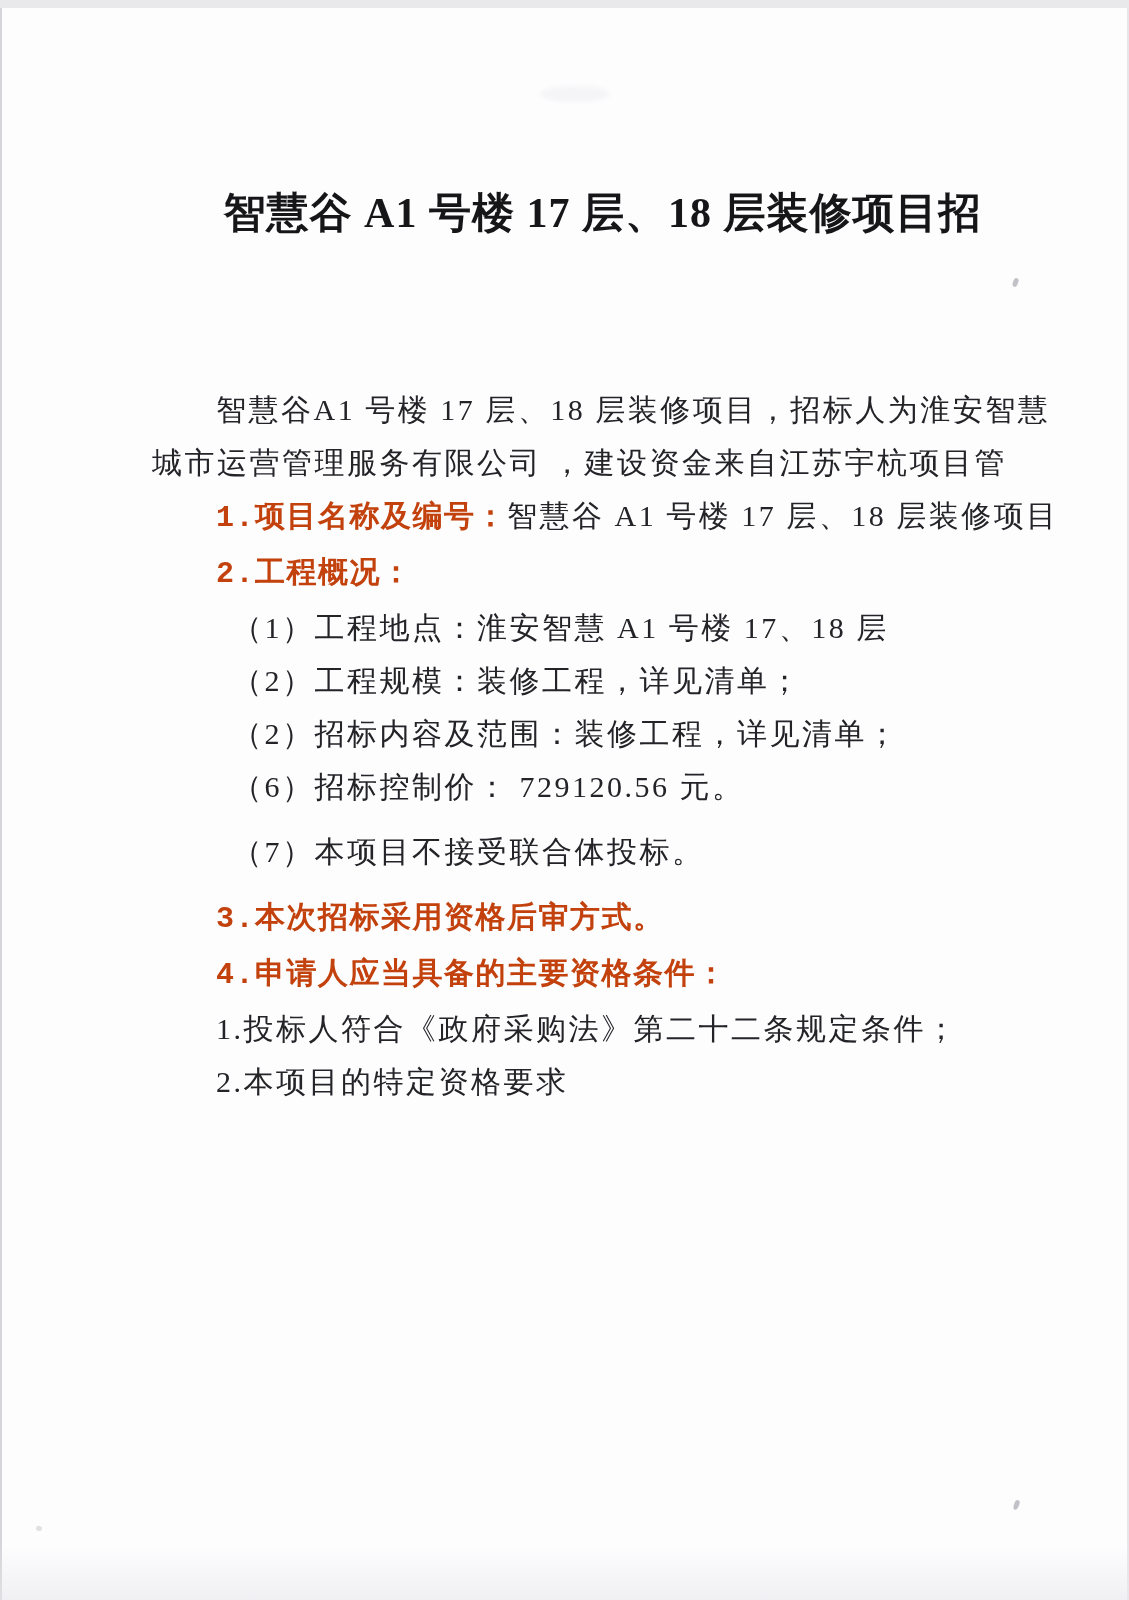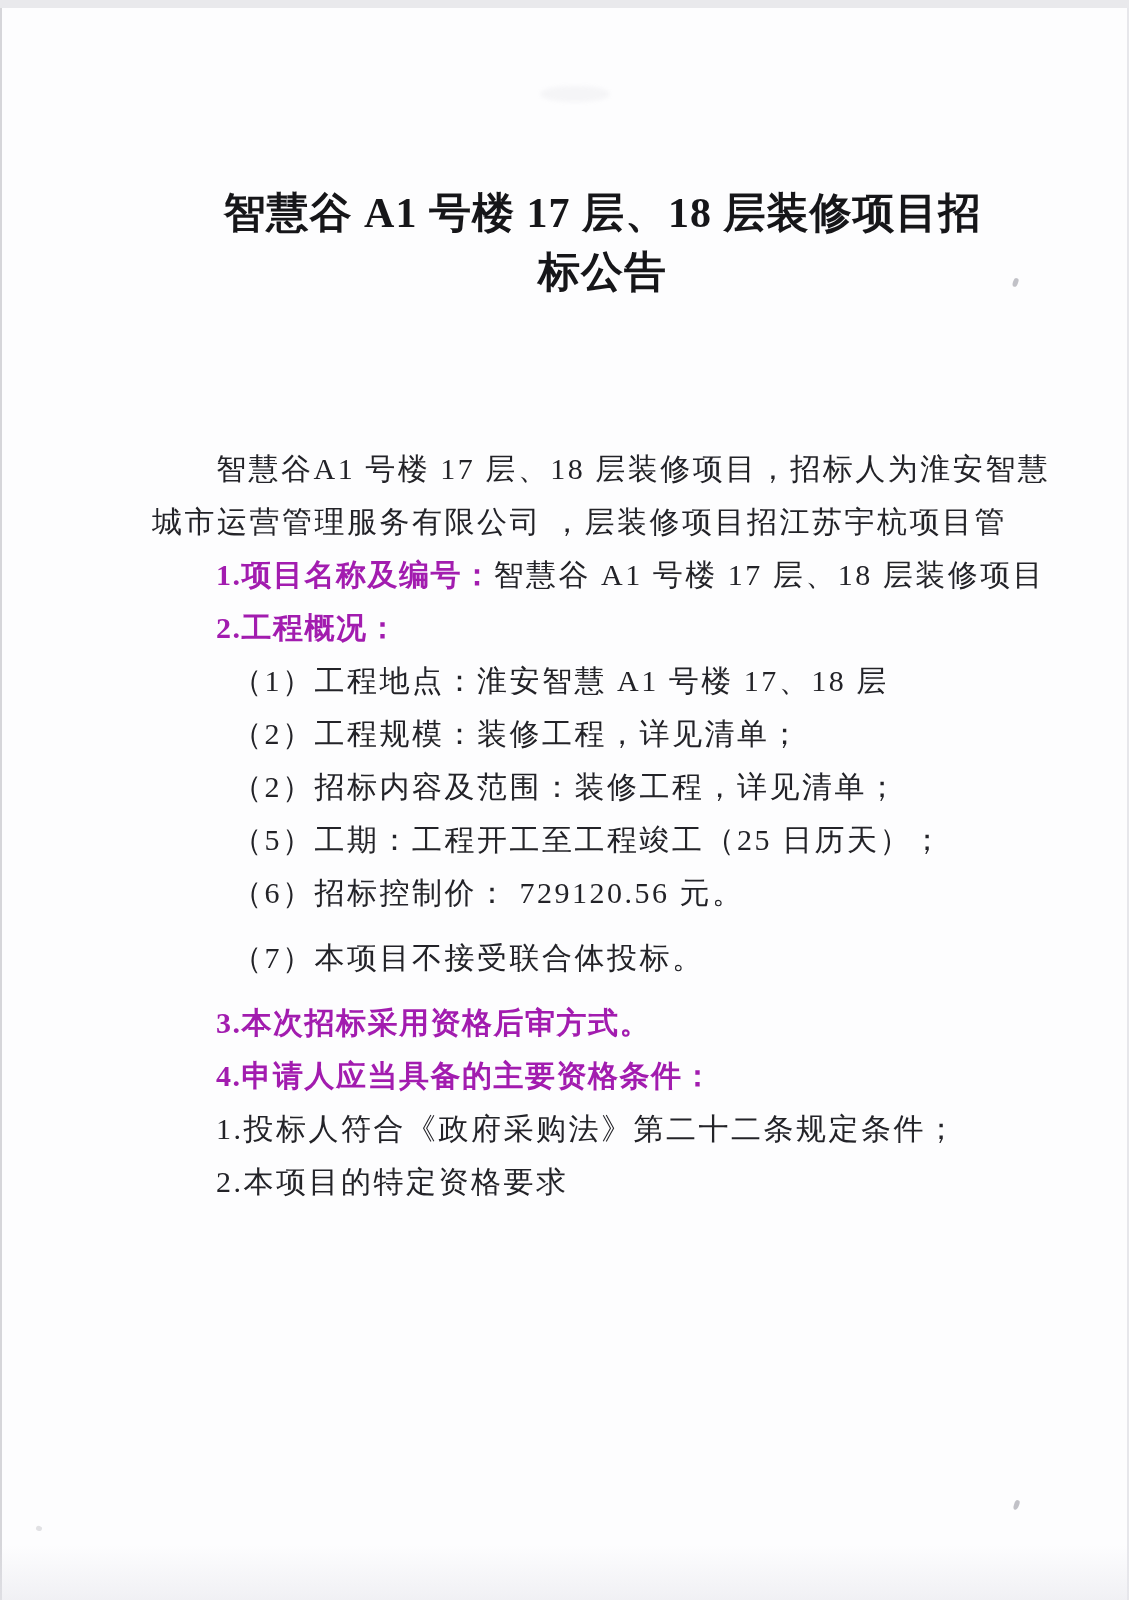--- a/index.html
+++ b/index.html
@@ -43,61 +43,59 @@
   .line{
     font-size:30px;
     line-height:53px;
     letter-spacing:2.5px;
     white-space:nowrap;
     color:#232328;
   }
   .indent{padding-left:64px;}
   .item{padding-left:80px;}
   .gap-top{margin-top:12px;}
-  .b{font-family:Liberation Serif, serif;font-weight:700;letter-spacing:1.5px;color:#a21caf;}
+  .b{font-family:Liberation Mono, monospace;font-weight:700;letter-spacing:1.5px;color:#c2410c;}
   .ul{
     text-decoration-thickness:2px;
     text-decoration-color:#2c2c33;
     text-underline-offset:9px;
   }
 </style>
 </head>
 <body>
 
 <div class="page">
 
   <div class="edge-left"></div>
   <div class="edge-right"></div>
   <div class="smudge"></div>
 
   <h1 class="title">
     <span class="tline">智慧谷 A1 号楼 17 层、18 层装修项目招</span>
-    <span class="tline">标公告</span>
   </h1>
 
   <div class="body">
 
     <div class="line indent"><span class="ul">智慧谷A1 号楼 17 层、18 层装修项目</span><span>，招标人为</span><span class="ul">淮安智慧</span></div>
 
-    <div class="line"><span class="ul">城市运营管理服务有限公司 </span><span>，层装修项目招</span><span class="ul">江苏宇杭项目管</span></div>
+    <div class="line"><span class="ul">城市运营管理服务有限公司 </span><span>，建设资金来自</span><span class="ul">江苏宇杭项目管</span></div>
 
 
 
     <div class="line indent"><span class="b">1.项目名称及编号：</span><span class="ul">智慧谷 A1 号楼 17 层、18 层装修项目</span></div>
 
     <div class="line indent"><span class="b">2.工程概况：</span></div>
 
     <div class="line item"><span>（1）工程地点：</span><span class="ul">淮安智慧 A1 号楼 17、18 层</span></div>
 
     <div class="line item"><span>（2）工程规模：</span><span class="ul">装修工程，详见清单；</span></div>
 
 
     <div class="line item"><span>（2）招标内容及范围：</span><span class="ul">装修工程，详见清单；</span></div>
 
-    <div class="line item"><span>（5）工期：</span><span class="ul">工程开工至工程竣工（25 日历天）；</span></div>
 
     <div class="line item"><span>（6）招标控制价：</span><span class="ul"> 729120.56 元。</span></div>
 
     <div class="line item gap-top"><span>（7）本项目不接受联合体投标。</span></div>
 
     <div class="line indent gap-top"><span class="b">3.本次招标采用资格后审方式。</span></div>
 
     <div class="line indent"><span class="b">4.申请人应当具备的主要资格条件：</span></div>
 
     <div class="line indent"><span>1.投标人符合《政府采购法》第二十二条规定条件；</span></div>

